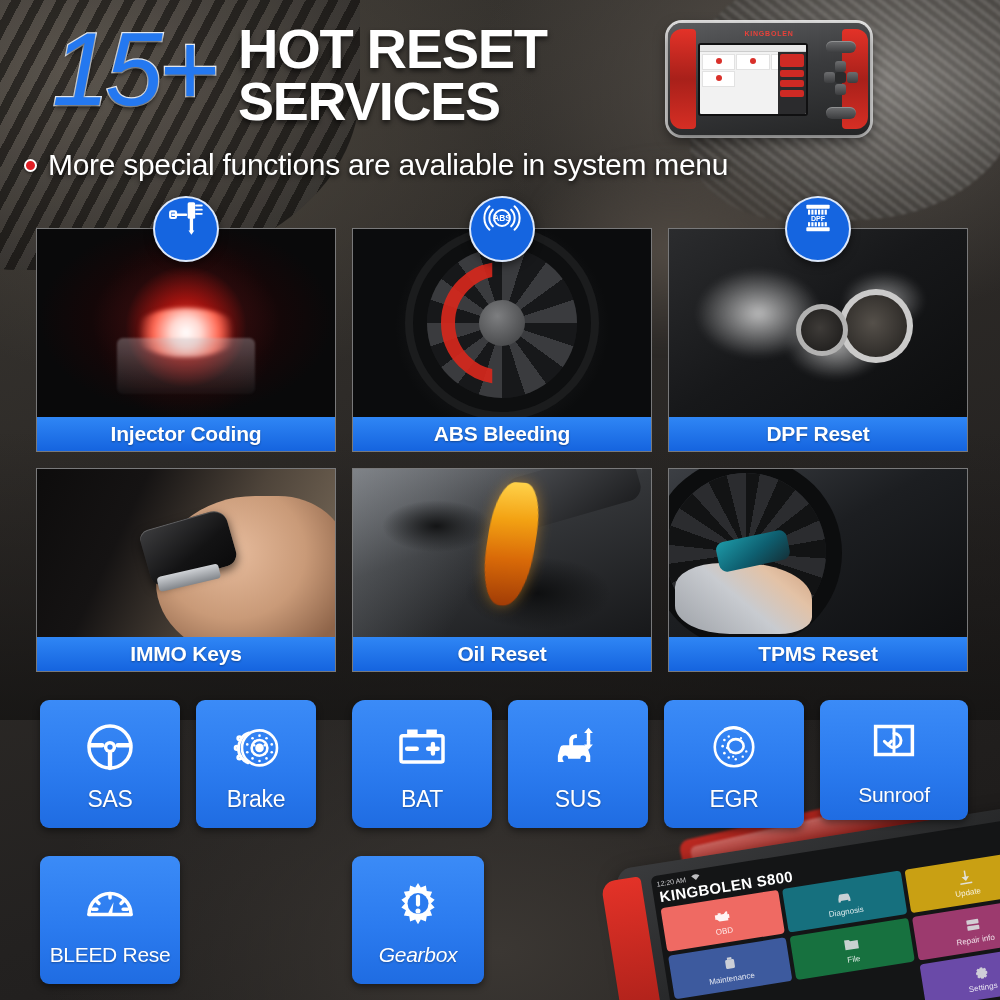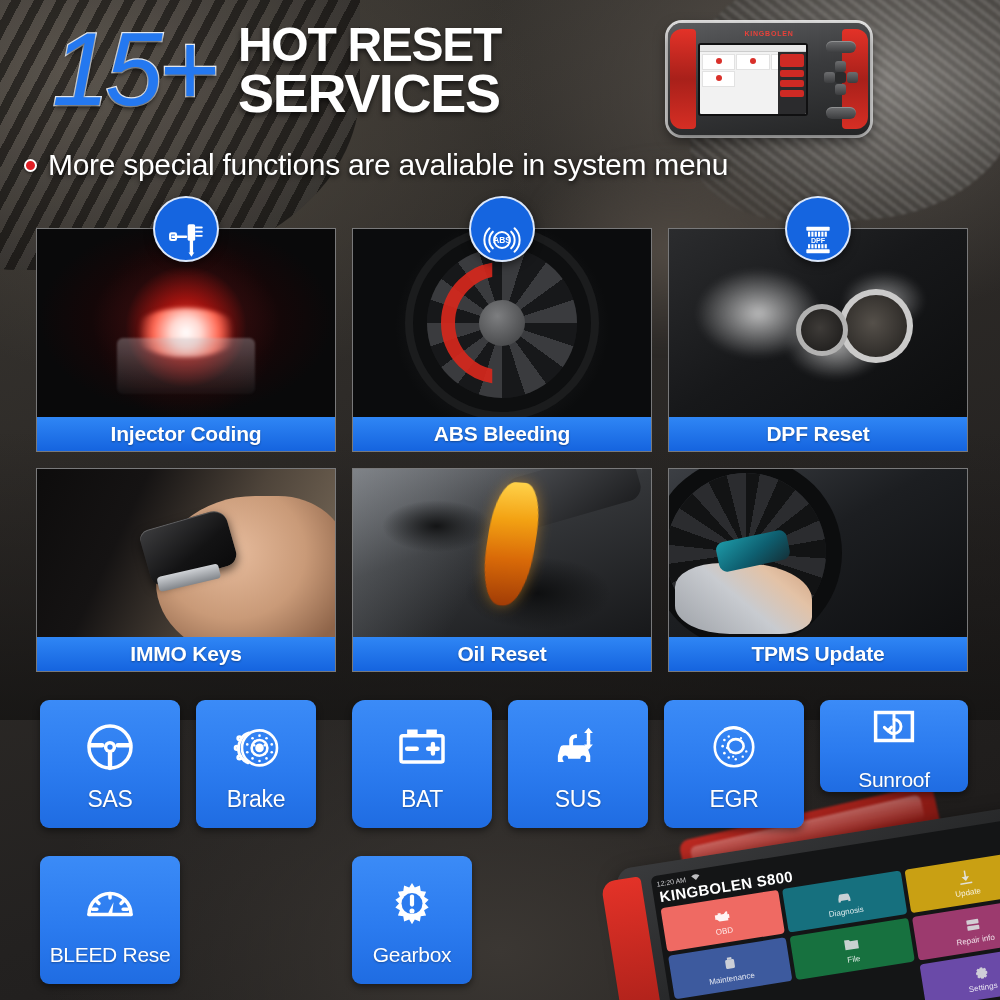--- a/index.html
+++ b/index.html
@@ -60,21 +60,21 @@
   .bignum{
     position:absolute; left:52px; top:18px;
     font-size:103px; font-weight:normal; font-style:italic;
     color:#2478f0; letter-spacing:-4px; line-height:1;
     -webkit-text-stroke:2.5px #e9eef5;
     paint-order:stroke fill;
     text-shadow:0 3px 4px rgba(0,0,0,.55);
   }
   .titleWrap{ position:absolute; left:238px; top:22px; width:400px; }
   .titleLine{
-    color:#fff; font-weight:bold; font-size:48px; line-height:.96;
+    color:#fff; font-weight:bold; font-size:56px; line-height:.96;
     letter-spacing:-1.3px; text-shadow:0 3px 5px rgba(0,0,0,.6);
     white-space:nowrap;
   }
   .titleLine.l2{ font-size:54px; }
   .subrow{ position:absolute; left:24px; top:148px; display:flex; align-items:center; gap:11px; }
   .dot{
     width:13px; height:13px; border-radius:50%;
     background:#e01f26; border:2.5px solid #fff; flex:none;
     box-shadow:0 1px 3px rgba(0,0,0,.6);
   }
@@ -140,21 +140,21 @@
   .card .cap{
     position:absolute; left:0; right:0; bottom:0; height:34px;
     background:linear-gradient(180deg,#2f86f5 0%,#1564df 100%);
     color:#fff; font-size:21px; font-weight:bold; letter-spacing:-.2px;
     display:flex; align-items:center; justify-content:center;
     text-shadow:0 1px 2px rgba(0,0,0,.35);
   }
   .badge{
     position:absolute; width:66px; height:66px; border-radius:50%;
     background:#1565e0; border:2px solid rgba(255,255,255,.85);
-    display:flex; align-items:flex-end; justify-content:center;
+    display:flex; align-items:flex-start; justify-content:center;
     box-shadow:0 3px 8px rgba(0,0,0,.5); z-index:9;
   }
   .badge svg{ width:40px; height:40px; }
 
   
   .ph-inj{ position:absolute; inset:0;
     background:
       radial-gradient(circle at 50% 52%, rgba(255,60,40,.95) 0%, rgba(190,20,15,.75) 16%, rgba(60,10,10,.25) 34%, rgba(8,8,9,0) 52%),
       radial-gradient(ellipse at 50% 48%, #3d1012 0%, #140708 45%, #09090a 70%),
       linear-gradient(170deg,#1d1c1e 0%,#0a0a0b 100%); }
@@ -433,21 +433,21 @@
   </div>
 
   <div class="card" style="left:668px;top:468px;width:300px;height:204px;">
     <div class="photo">
       <div class="ph-tpms">
           <div class="whl"></div>
           <div class="arm"></div>
           <div class="tool"></div>
         </div>
     </div>
-    <div class="cap">TPMS Update</div>
+    <div class="cap">TPMS Reset</div>
   </div>
 </div>
 
 <div class="devBot">
   <div class="devBotBody"></div>
   <div class="devBotRed"></div>
   <div class="devBotScr">
     <div class="dbStat">
       <span>12:20 AM</span>
       <span>
@@ -610,21 +610,21 @@
           <circle cx="28" cy="38" r="1.2"></circle>
             <circle cx="31" cy="43" r="1.2"></circle>
             <circle cx="40" cy="22" r="1.3"></circle>
         </g>
         <path d="M22 12a23 23 0 0122 2" stroke-width="3.6" stroke-linecap="round"></path>
       </svg>
     </span>
     <span class="lb">EGR</span>
   </div>
 
-  <div class="tile narrow" style="left:820px;top:700px;width:148px;height:92px;">
+  <div class="tile narrow" style="left:820px;top:700px;width:148px;height:120px;">
     <span class="ic">
       <svg viewBox="0 0 64 64" fill="none" stroke="#fff" stroke-width="4">
         <rect x="11" y="12" width="42" height="32"></rect>
         <path d="M32 12v32" stroke-width="3.4"></path>
         <path d="M32 20a8 8 0 110 16 8 8 0 01-6.6-3.4" stroke-width="3.4" stroke-linecap="round"></path>
         <path d="M21 29l4.2 4 4-4.4" stroke-width="3.4" stroke-linecap="round" stroke-linejoin="round"></path>
       </svg>
     </span>
     <span class="lb">Sunroof</span>
   </div>
@@ -635,21 +635,21 @@
         <path d="M8 44a24 24 0 0148 0"></path>
         <path d="M8 44h48" stroke-width="4"></path>
         <path d="M32 20v5M16 28l3.4 3.4M48 28l-3.4 3.4M12 38h5M47 38h5"></path>
         <path d="M36 30l-6 12 4.5 1.4z" fill="#fff" stroke="none"></path>
       </svg>
     </span>
     <span class="lb">BLEED Rese</span>
   </div>
 
 
-  <div class="tile narrow" style="left:352px;top:856px;width:120px;height:128px;">
+  <div class="tile narrow" style="left:352px;top:856px;width:132px;height:128px;font-style:italic;">
     <span class="ic">
       <svg viewBox="0 0 64 64" fill="#fff" stroke="none">
         <path d="M32 8l3.2 5.2 5.8-2.3 1 6.1 6.1 1-2.3 5.8L51 27l-4.2 4.5L51 36l-5.2 3.2 2.3 5.8-6.1 1-1 6.1-5.8-2.3L32 55l-3.2-5.2-5.8 2.3-1-6.1-6.1-1 2.3-5.8L13 36l4.2-4.5L13 27l5.2-3.2-2.3-5.8 6.1-1 1-6.1 5.8 2.3z"></path>
         <circle cx="32" cy="31.5" r="12" fill="#2b7bef"></circle>
         <rect x="29.6" y="21" width="4.8" height="14" rx="2.4"></rect>
         <circle cx="32" cy="40" r="2.9"></circle>
       </svg>
     </span>
     <span class="lb">Gearbox</span>
   </div>

